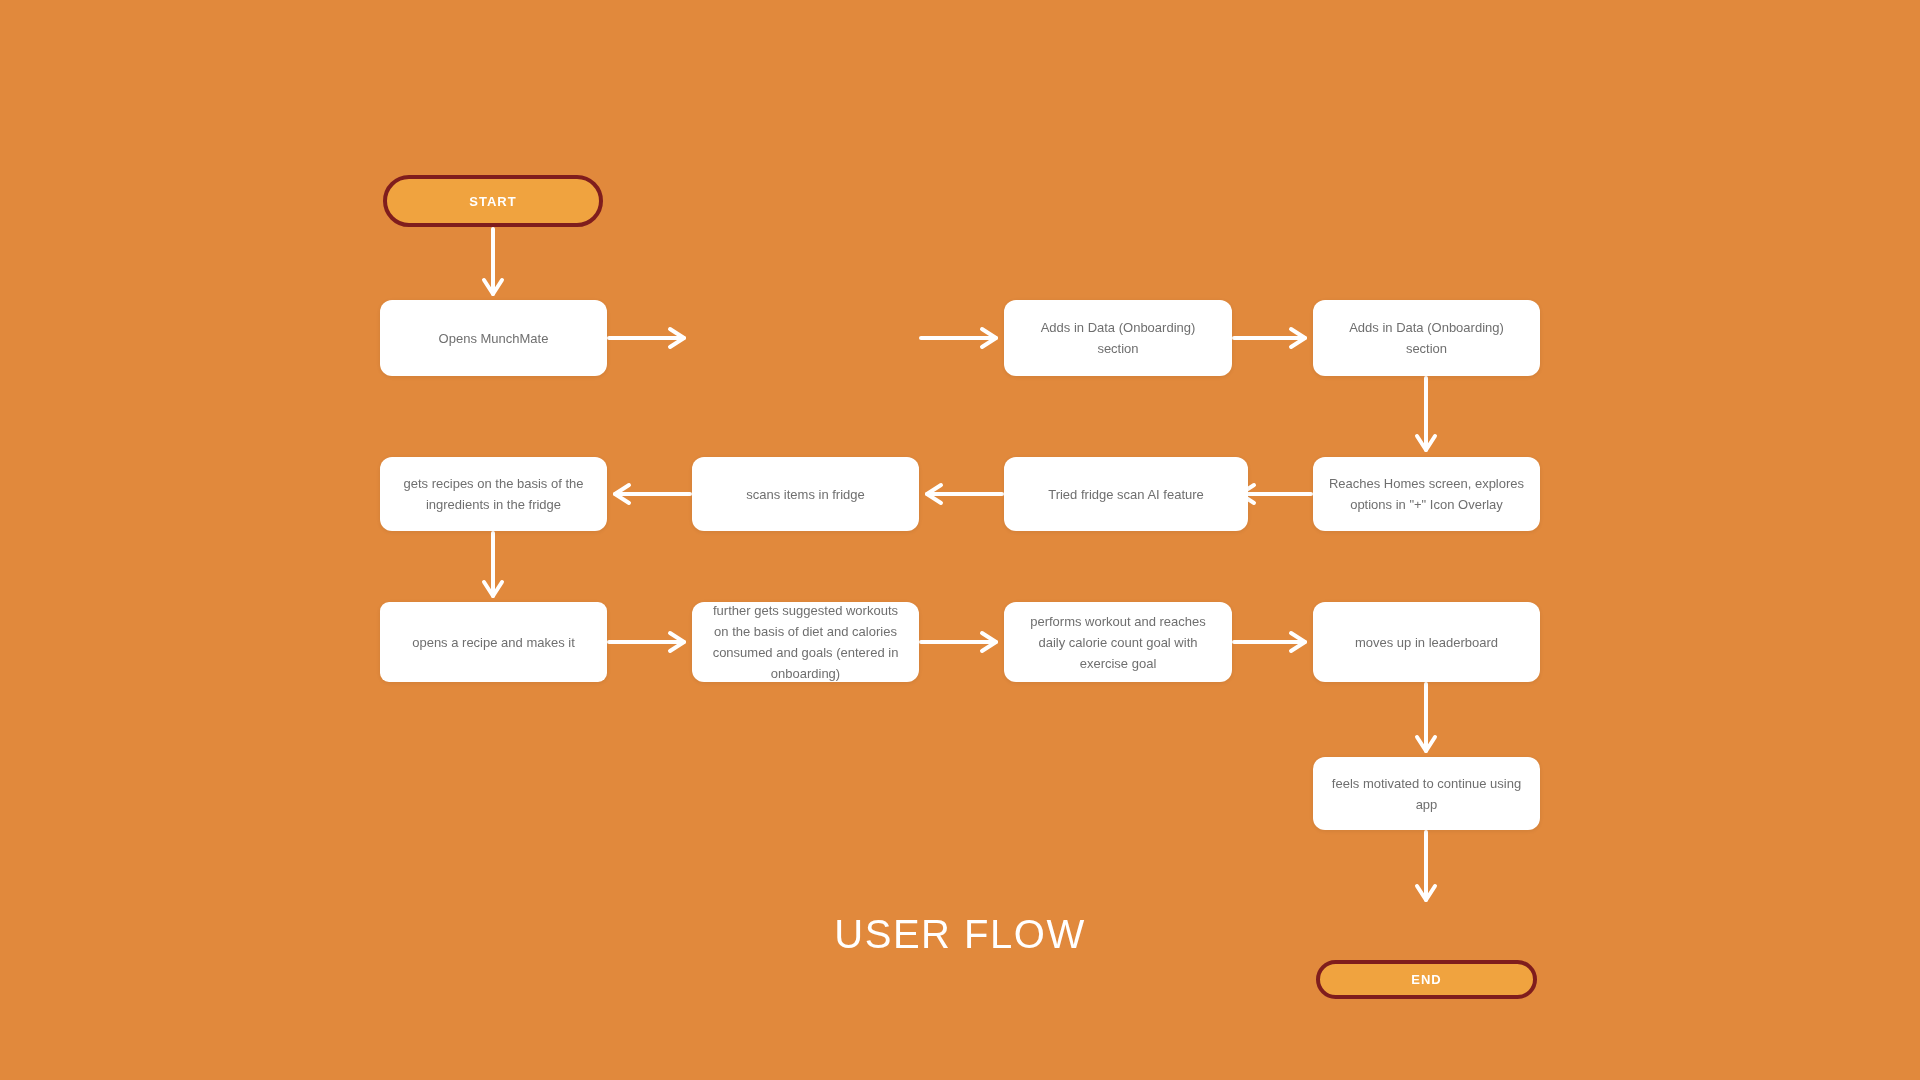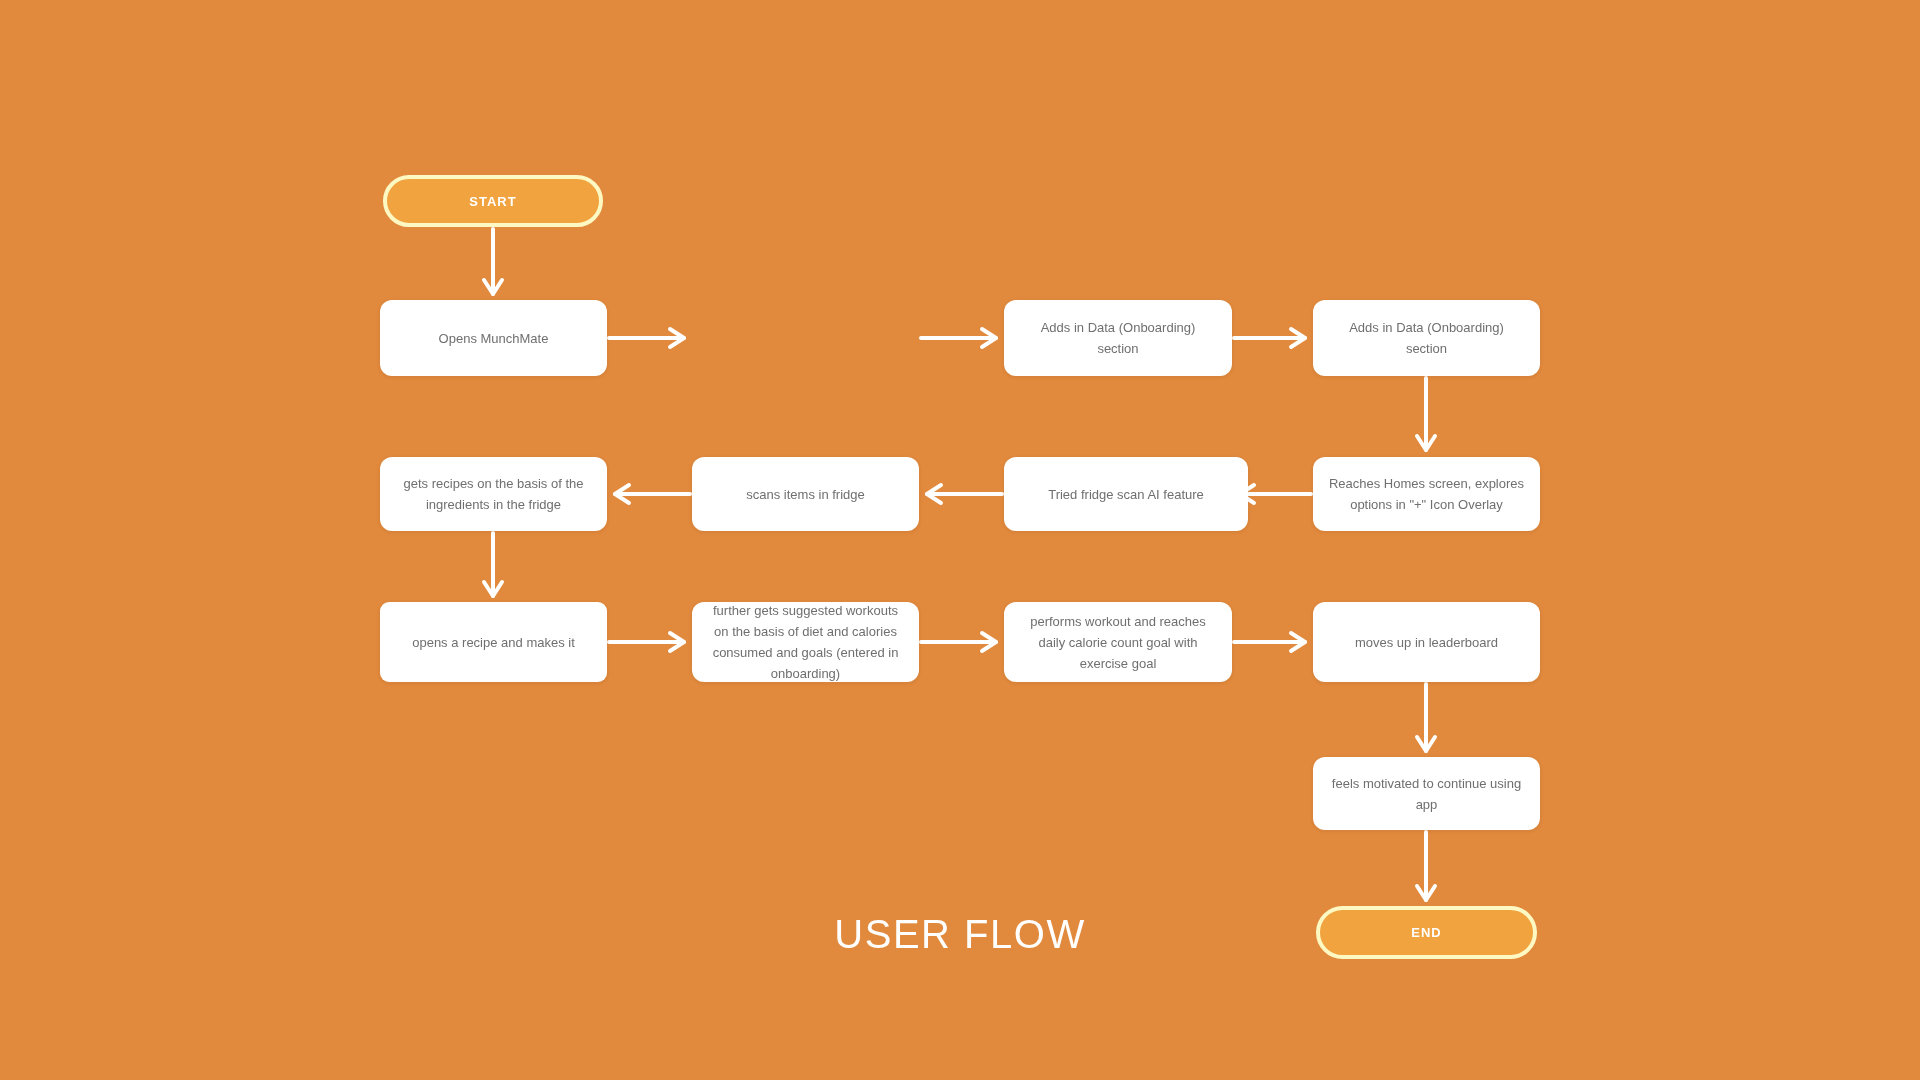--- a/index.html
+++ b/index.html
@@ -37,21 +37,21 @@
     text-align:center;
     color:var(--node-text);
     font-size:13px;
     line-height:21px;
     padding:0 15px;
     box-sizing:border-box;
   }
   .pill{
     position:absolute;
     background:var(--pill);
-    border:4px solid #fef9c3;
+    border:4px solid #7f1d1d;
     border-radius:30px;
     display:flex;
     align-items:center;
     justify-content:center;
     color:#FFFFFF;
     font-size:13px;
     font-weight:bold;
     letter-spacing:1px;
     box-sizing:border-box;
   }
@@ -61,21 +61,21 @@
     top:912px;
     text-align:center;
     color:#FFFFFF;
     font-size:40px;
     font-weight:300;
     letter-spacing:1.5px;
     margin:0;
   }
   
   .start-pill{left:383px;top:175px;width:220px;height:52px;}
-  .end-pill{left:1316px;top:906px;width:221px;height:53px;}
+  .end-pill{left:1316px;top:960px;width:221px;height:39px;}
   .n0{left:380px;top:300px;width:227px;height:76px;align-items:center;}
   .n1{left:692px;top:300px;width:227px;height:76px;}
   .n2{left:1004px;top:300px;width:228px;height:76px;}
   .n3{left:1313px;top:300px;width:227px;height:76px;}
   .n4{left:1313px;top:457px;width:227px;height:74px;text-align:center;}
   .n5{left:1004px;top:457px;width:244px;height:74px;}
   .n6{left:692px;top:457px;width:227px;height:74px;}
   .n7{left:380px;top:457px;width:227px;height:74px;}
   .n8{left:380px;top:602px;width:227px;height:80px;border-radius:9px;}
   .n9{left:692px;top:602px;width:227px;height:80px;}

